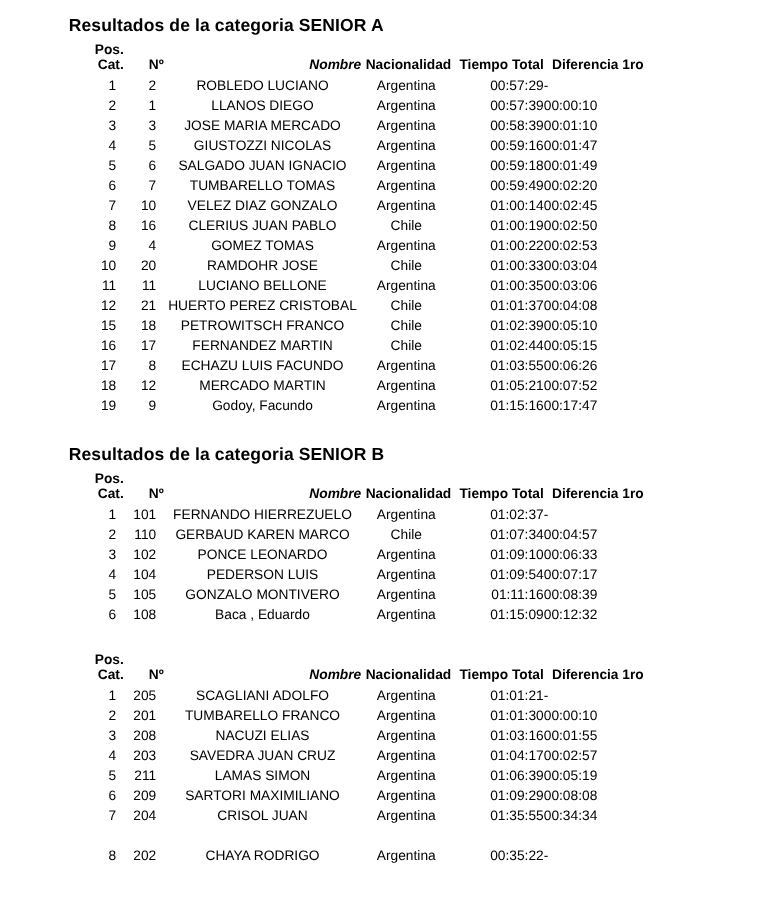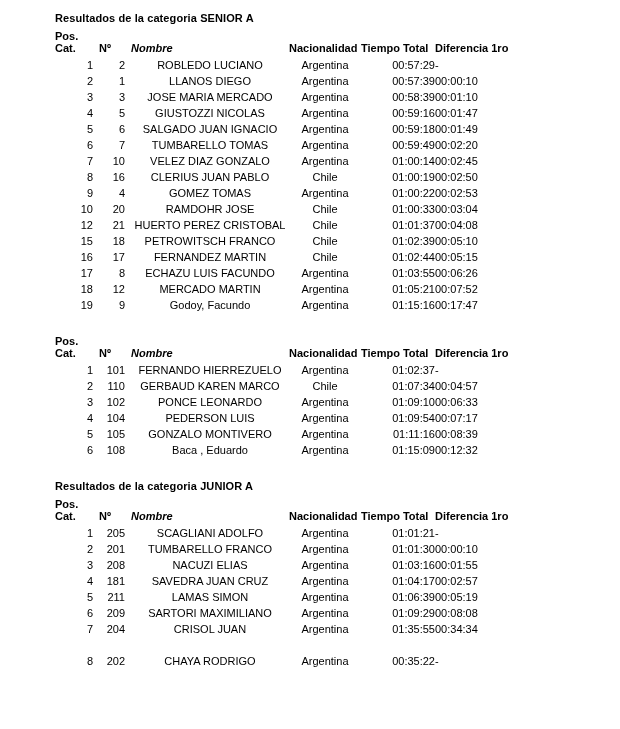--- a/index.html
+++ b/index.html
@@ -19,34 +19,34 @@
     width: 620px;
     height: 729px;
     padding: 12px 0 0 0;
     box-sizing: border-box;
   }
   .section {
     margin: 0 0 0 0;
     padding-left: 55px;
   }
   .section-title {
-    font-size: 11px;
+    font-size: 14px;
     font-weight: bold;
     margin: 0 0 6px 0;
     letter-spacing: 0.1px;
   }
   table.results {
     border-collapse: collapse;
     font-size: 11px;
     table-layout: fixed;
   }
   table.results th {
     font-weight: bold;
     font-size: 11px;
-    text-align: left;
+    text-align: right;
     padding: 0 0 3px 0;
     vertical-align: bottom;
     line-height: 12px;
   }
   table.results td {
     padding: 1px 0;
     line-height: 14px;
     vertical-align: top;
     white-space: nowrap;
   }
@@ -171,20 +171,28 @@
           </tr>
         <tr>
             <td class="c-pos">10</td>
             <td class="c-num">20</td>
             <td class="c-name">RAMDOHR JOSE</td>
             <td class="c-nac">Chile</td>
             <td class="c-tiempo">01:00:33</td>
             <td class="c-dif">00:03:04</td>
           </tr>
         <tr>
+            <td class="c-pos">11</td>
+            <td class="c-num">11</td>
+            <td class="c-name">LUCIANO BELLONE</td>
+            <td class="c-nac">Argentina</td>
+            <td class="c-tiempo">01:00:35</td>
+            <td class="c-dif">00:03:06</td>
+          </tr>
+        <tr>
             <td class="c-pos">12</td>
             <td class="c-num">21</td>
             <td class="c-name">HUERTO PEREZ CRISTOBAL</td>
             <td class="c-nac">Chile</td>
             <td class="c-tiempo">01:01:37</td>
             <td class="c-dif">00:04:08</td>
           </tr>
         <tr>
             <td class="c-pos">15</td>
             <td class="c-num">18</td>
@@ -225,20 +233,21 @@
             <td class="c-tiempo">01:15:16</td>
             <td class="c-dif">00:17:47</td>
           </tr>
       </tbody>
     </table>
   </div>
 
   <div class="spacer-md"></div>
 
   <div class="section">
+    <div class="section-title">Resultados de la categoria SENIOR B</div>
     <table class="results">
       <thead>
         <tr>
           <th class="c-pos">
             <span class="poscat">Pos.</span>
             <span class="poscat">Cat.</span>
           </th>
           <th class="c-num">Nº</th>
           <th class="c-name">Nombre</th>
           <th class="c-nac">Nacionalidad</th>
@@ -295,21 +304,20 @@
             <td class="c-tiempo">01:15:09</td>
             <td class="c-dif">00:12:32</td>
           </tr>
       </tbody>
     </table>
   </div>
 
   <div class="spacer-md"></div>
 
   <div class="section">
-    <div class="section-title">Resultados de la categoria JUNIOR A</div>
     <table class="results">
       <thead>
         <tr>
           <th class="c-pos">
             <span class="poscat">Pos.</span>
             <span class="poscat">Cat.</span>
           </th>
           <th class="c-num">Nº</th>
           <th class="c-name">Nombre</th>
           <th class="c-nac">Nacionalidad</th>
@@ -337,21 +345,21 @@
         <tr>
             <td class="c-pos">3</td>
             <td class="c-num">208</td>
             <td class="c-name">NACUZI ELIAS</td>
             <td class="c-nac">Argentina</td>
             <td class="c-tiempo">01:03:16</td>
             <td class="c-dif">00:01:55</td>
           </tr>
         <tr>
             <td class="c-pos">4</td>
-            <td class="c-num">181</td>
+            <td class="c-num">203</td>
             <td class="c-name">SAVEDRA JUAN CRUZ</td>
             <td class="c-nac">Argentina</td>
             <td class="c-tiempo">01:04:17</td>
             <td class="c-dif">00:02:57</td>
           </tr>
         <tr>
             <td class="c-pos">5</td>
             <td class="c-num">211</td>
             <td class="c-name">LAMAS SIMON</td>
             <td class="c-nac">Argentina</td>

